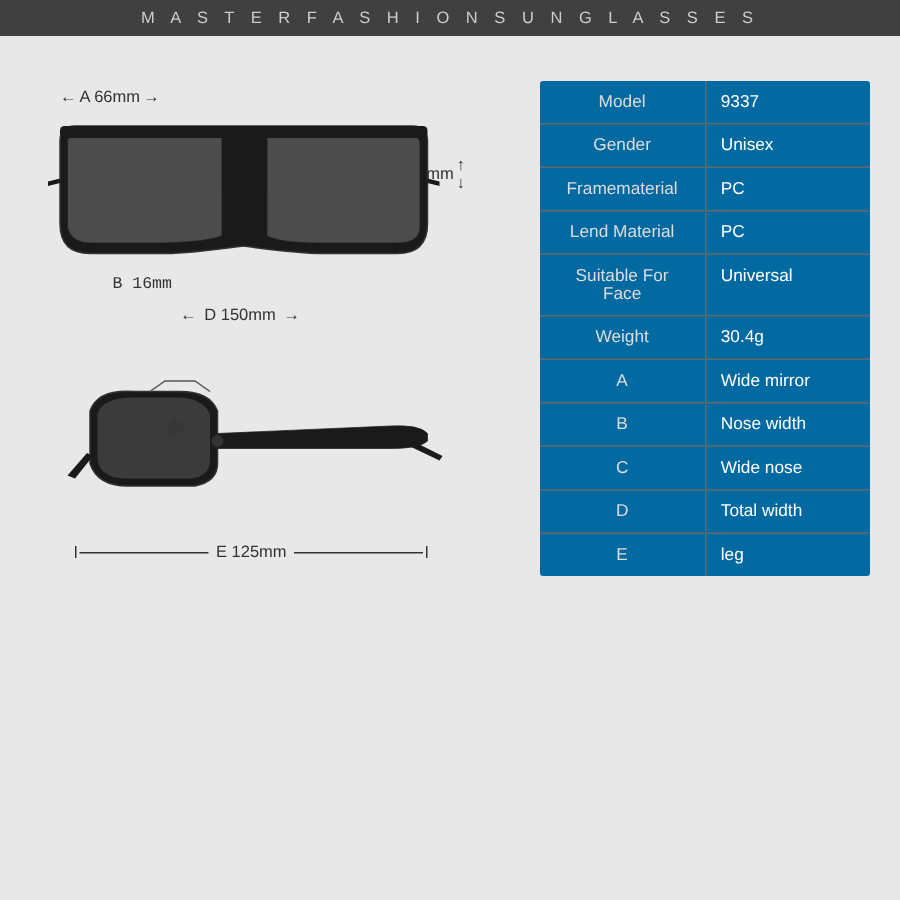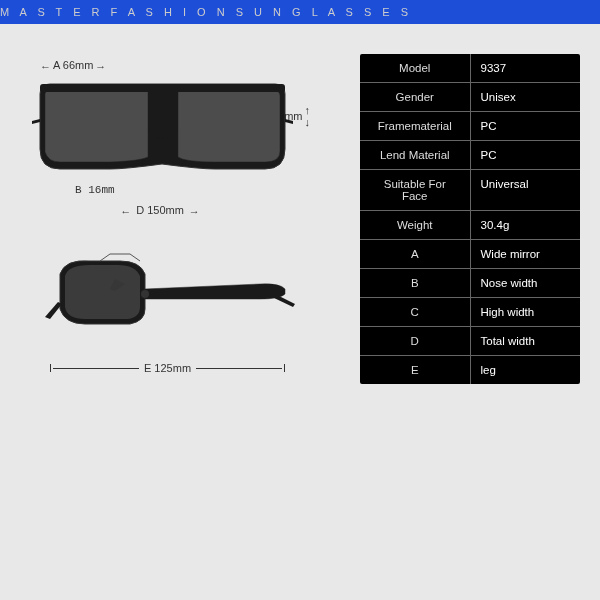--- a/index.html
+++ b/index.html
@@ -7,22 +7,23 @@
       width: 600px;
       height: 600px;
       background: #e8e8e8;
       font-family: Arial, sans-serif;
       overflow: hidden;
       position: relative;
     }
 
     
     .top-banner {
-      background: #1d4ed8;
+      background: #404040;
       color: #ccc;
+      text-align: center;
       letter-spacing: 4px;
       font-size: 11px;
       padding: 6px 0;
       font-weight: 300;
     }
 
     .main-content {
       display: flex;
       padding: 10px 20px;
       gap: 10px;
@@ -32,21 +33,21 @@
     
     .left-panel {
       flex: 1;
       position: relative;
       padding: 10px 0;
     }
 
     
     .specs-table {
       width: 220px;
-      background: #000000;
+      background: #0369a1;
       border-radius: 2px;
       overflow: hidden;
       align-self: flex-start;
       margin-top: 15px;
     }
 
     .specs-row {
       display: flex;
       border-bottom: 1px solid #666;
       font-size: 12px;
@@ -185,21 +186,21 @@
       <div class="specs-row">
         <div class="specs-label">A</div>
         <div class="specs-value">Wide mirror</div>
       </div>
       <div class="specs-row">
         <div class="specs-label">B</div>
         <div class="specs-value">Nose width</div>
       </div>
       <div class="specs-row">
         <div class="specs-label">C</div>
-        <div class="specs-value">High width</div>
+        <div class="specs-value">Wide nose</div>
       </div>
       <div class="specs-row">
         <div class="specs-label">D</div>
         <div class="specs-value">Total width</div>
       </div>
       <div class="specs-row">
         <div class="specs-label">E</div>
         <div class="specs-value">leg</div>
       </div>
     </div>

